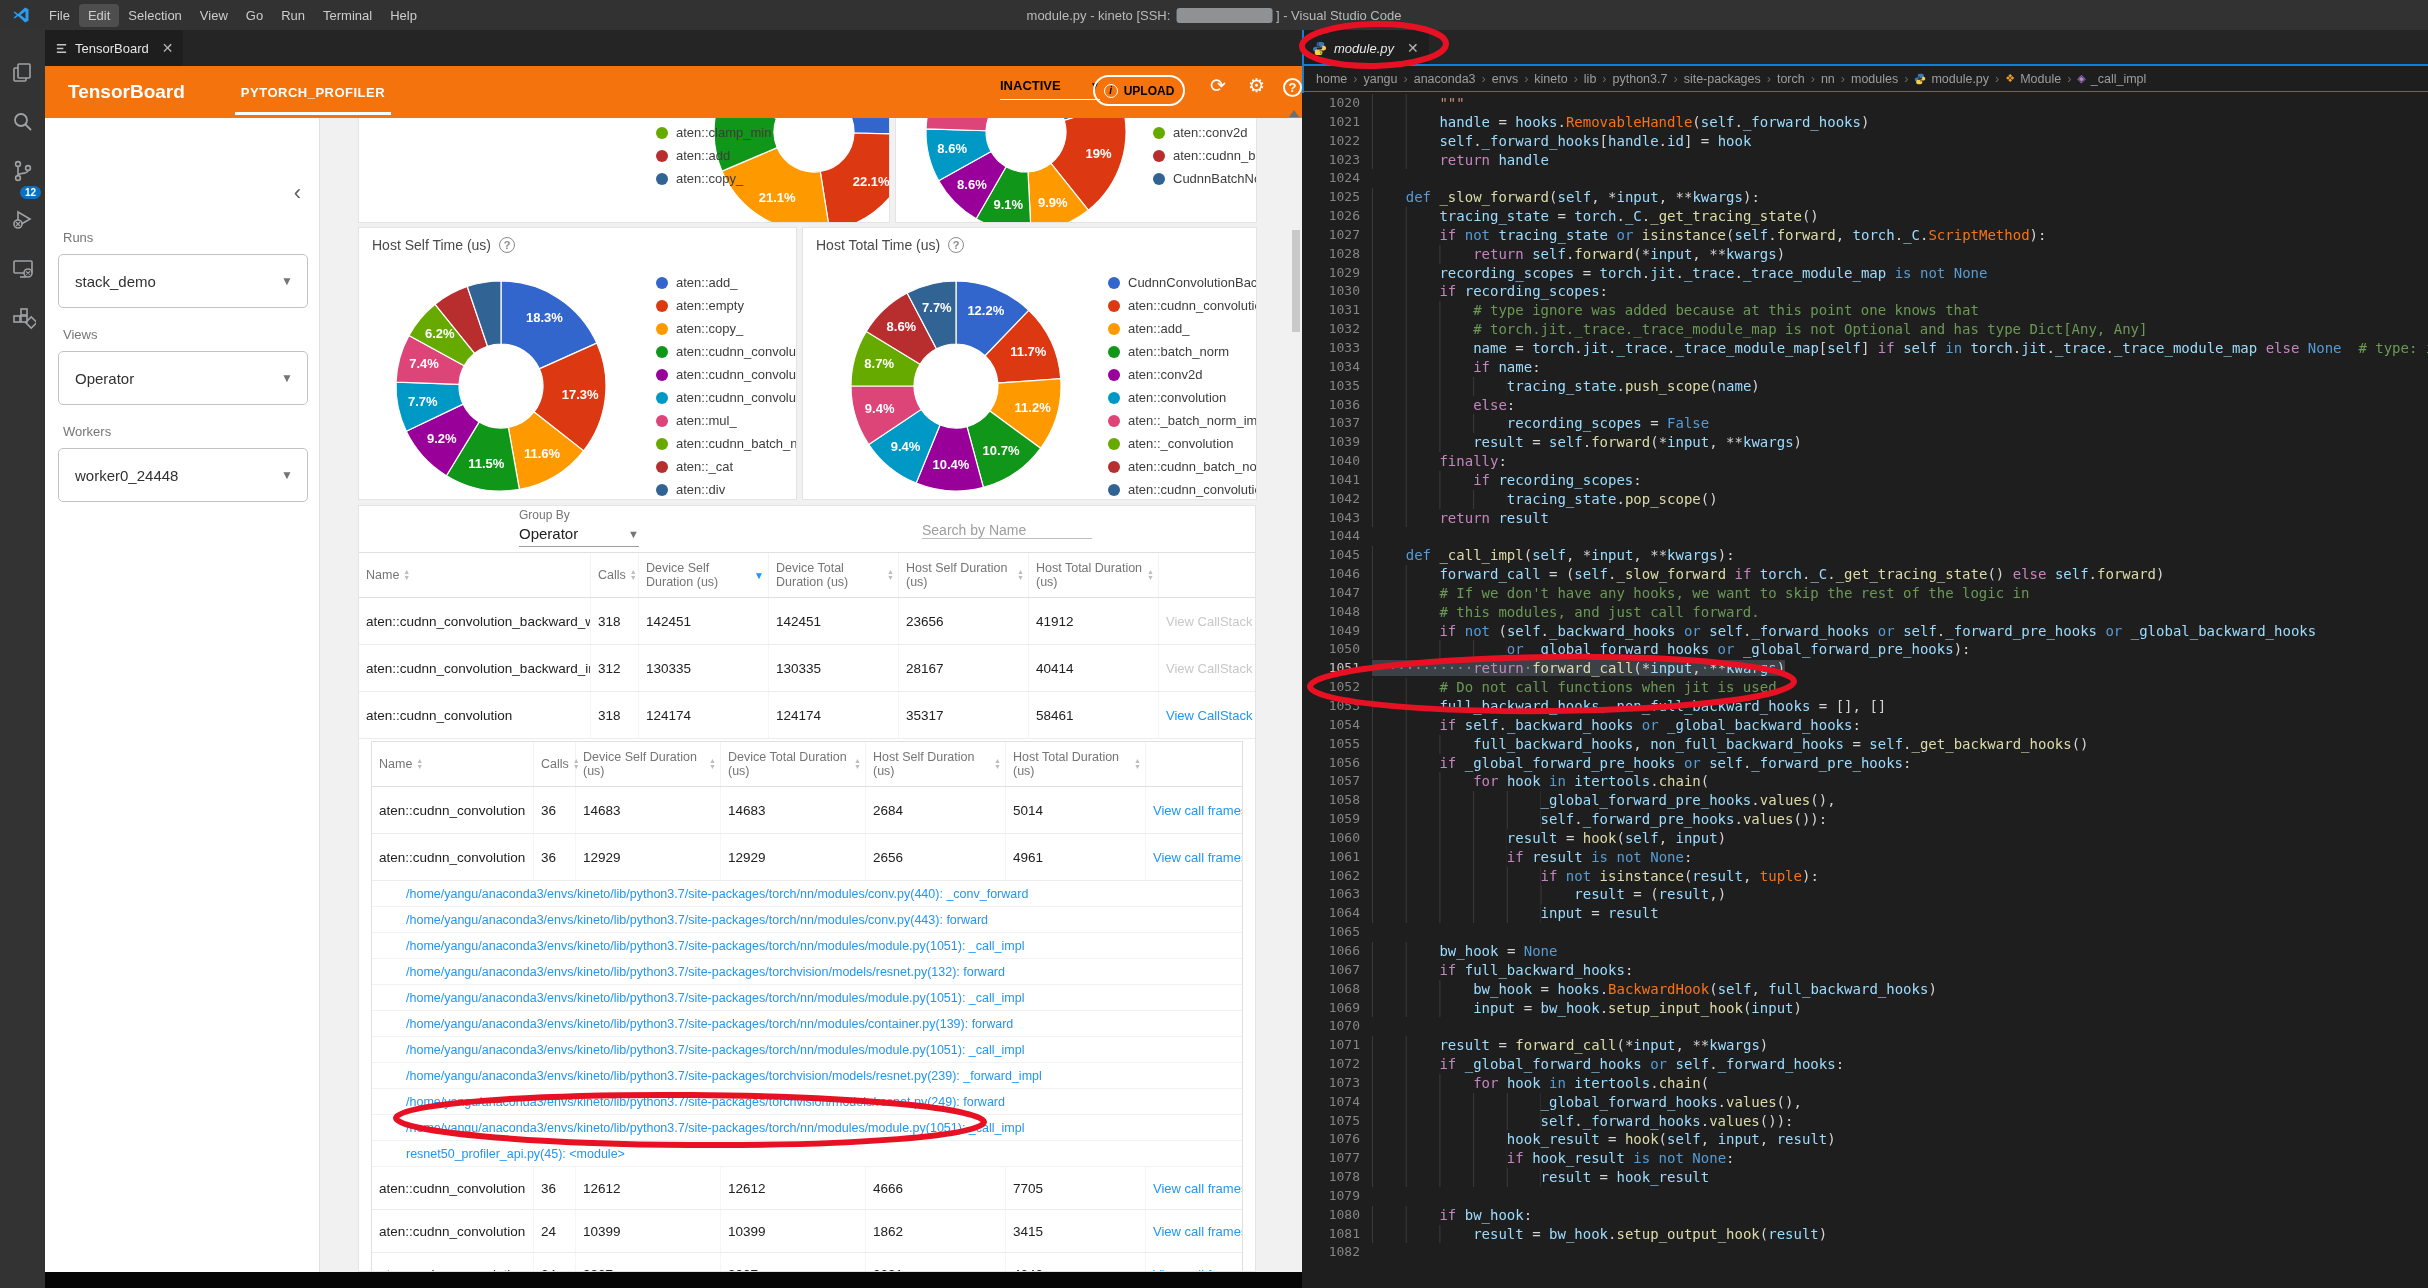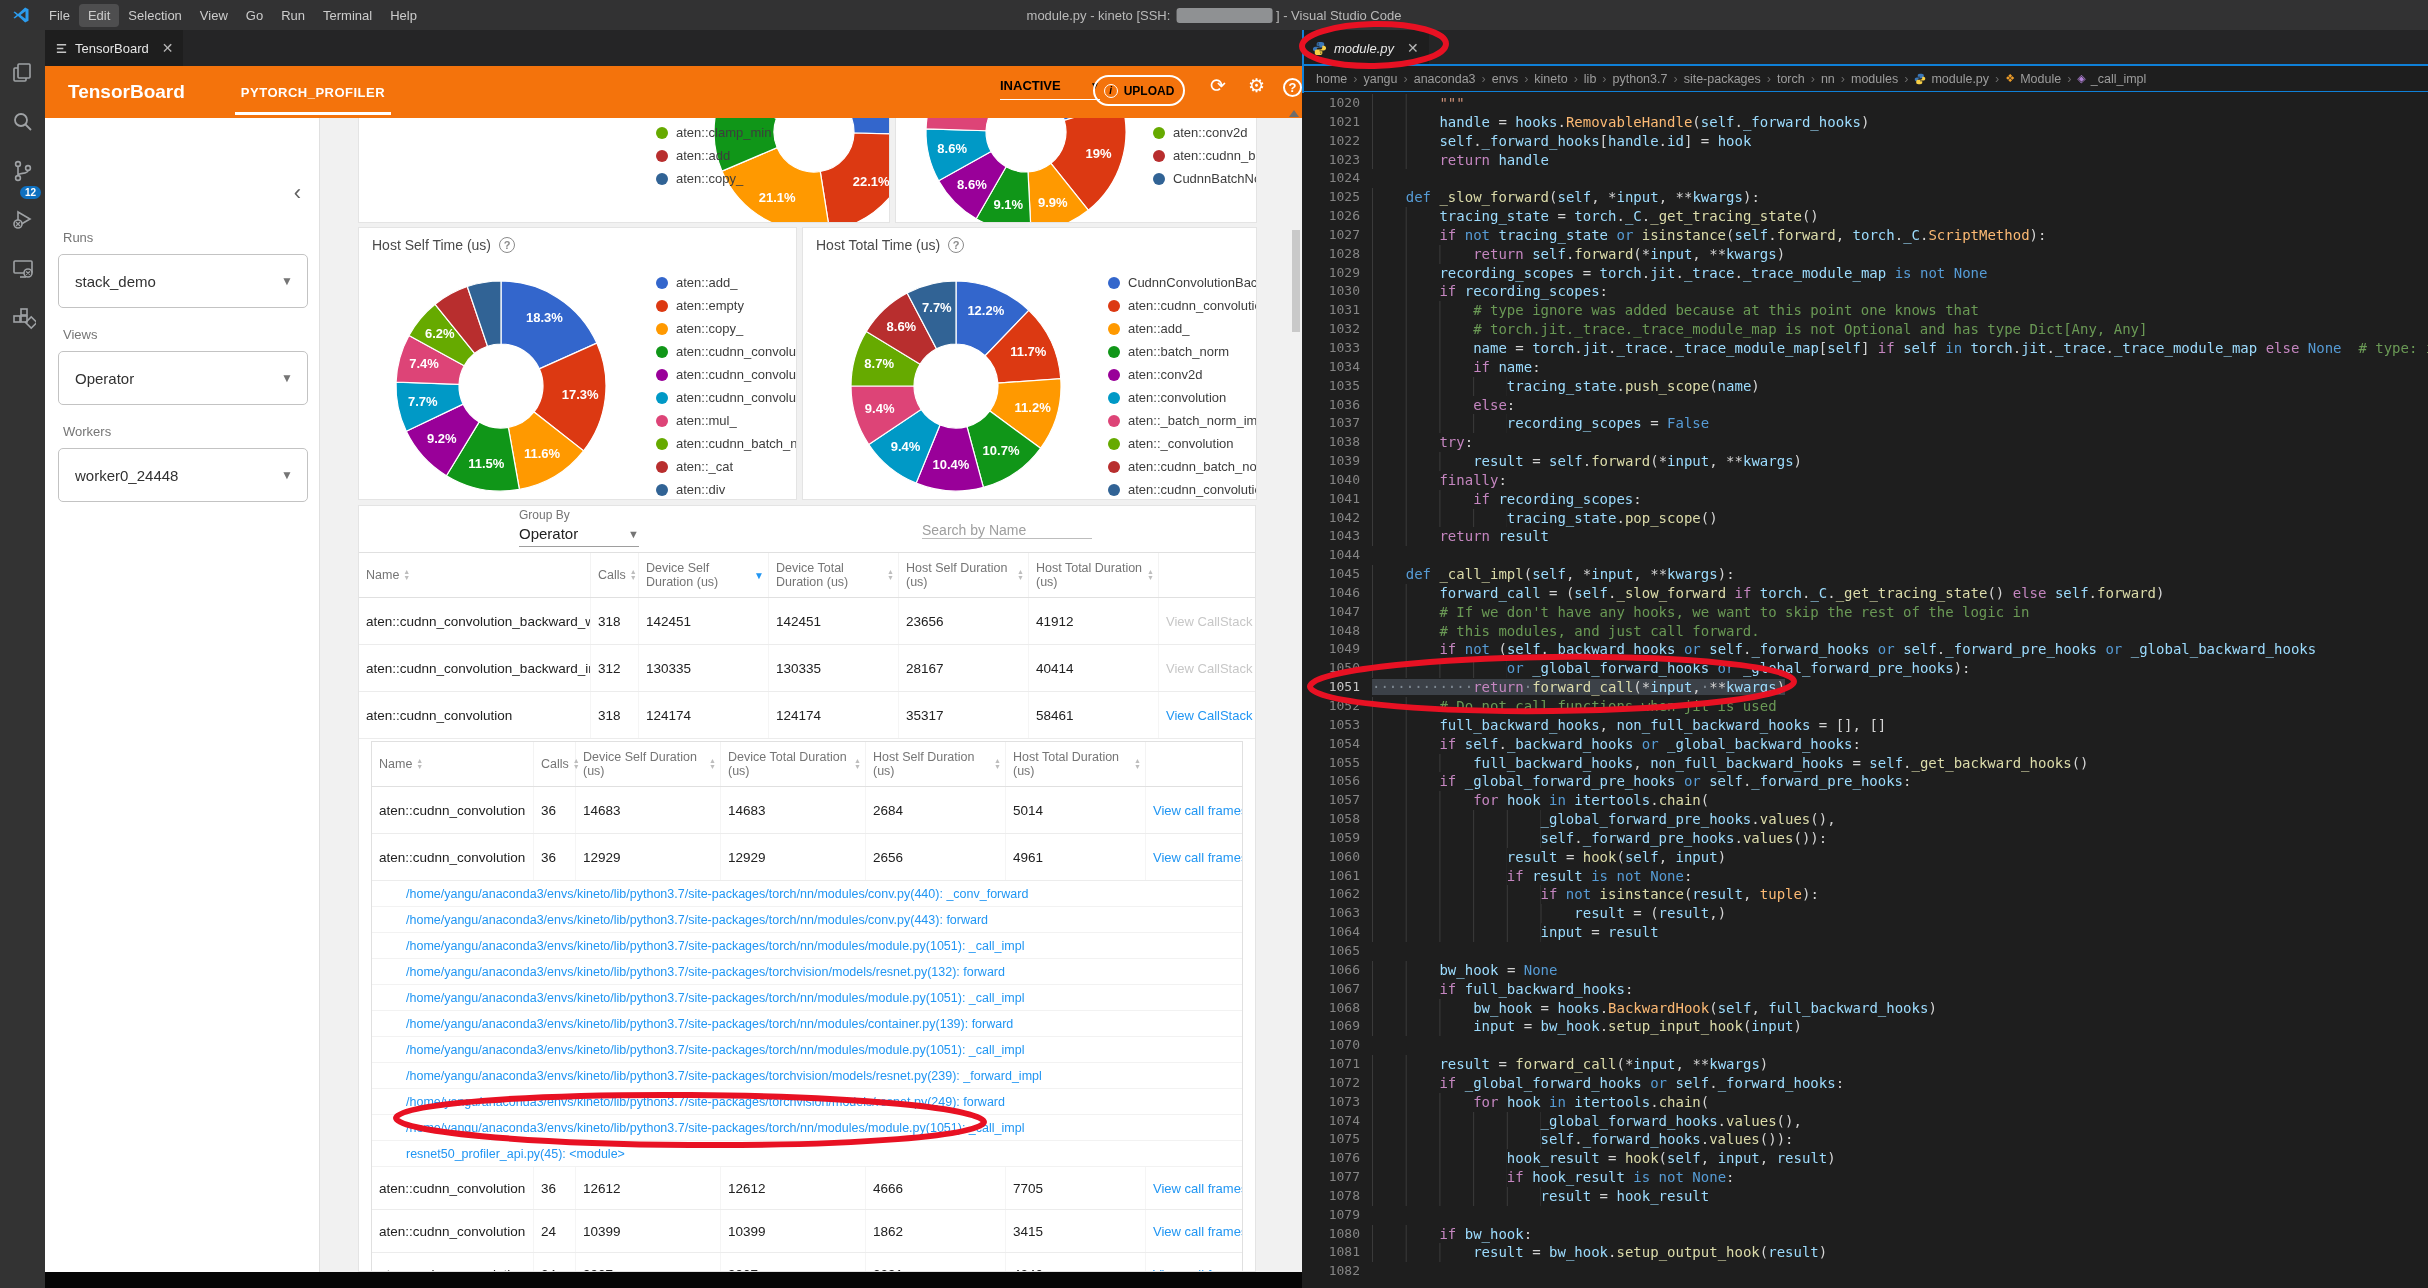--- a/index.html
+++ b/index.html
@@ -85,21 +85,21 @@
   .blue-line-tabs{position:absolute;left:1302px;top:64px;width:1126px;height:2px;background:#0f80d8;z-index:6;}
   .breadcrumb{position:absolute;left:1302px;top:66px;width:1126px;height:26px;background:#1e1e1e;border-bottom:1px solid #0f80d8;display:flex;align-items:center;color:#9d9d9d;font-size:12.5px;padding-left:14px;z-index:3;white-space:nowrap;overflow:hidden;}
   .breadcrumb .sep{margin:0 6px;color:#6d6d6d;}
   .bc-item{display:flex;align-items:center;gap:5px;}
   .code{position:absolute;left:1302px;top:94px;width:1126px;height:1194px;overflow:hidden;background:#1e1e1e;}
   .cl{height:18.857px;line-height:18.857px;white-space:pre;font-family:"DejaVu Sans Mono",monospace;font-size:14px;display:flex;}
   .ln{flex:0 0 70px;text-align:right;color:#858585;font-size:13px;padding-right:12px;font-family:"DejaVu Sans Mono",monospace;}
   .ln.cur{color:#c6c6c6;}
   .lc{color:#d4d4d4;}
   .ind{display:inline-block;height:100%;background-image:linear-gradient(to right,#3a3a3a 1px,transparent 1px);background-size:4ch 100%;}
-  .tk-kw{color:#c586c0;} .tk-kwb{color:#569cd6;} .tk-fn{color:#dcdcaa;} .tk-cls{color:#fdba74;margin-top:16px;}
+  .tk-kw{color:#c586c0;} .tk-kwb{color:#569cd6;} .tk-fn{color:#dcdcaa;} .tk-cls{color:#f97316;margin-top:16px;}
   .tk-id{color:#9cdcfe;} .tk-str{color:#ce9178;} .tk-com{color:#6a9955;} .tk-pu{color:#d4d4d4;}
   .sel{background:#3c4148;}
   .ws{color:#7f8993;}
 
   .annotations{position:absolute;left:0;top:0;width:2428px;height:1288px;pointer-events:none;z-index:60;}
 </style>
 </head>
 <body>
 <div id="stage">
 
@@ -728,21 +728,20 @@
       <div class="cl"><span class="ln">1028</span><span class="lc"><span class="ind" style="width:12ch"> </span><span class="tk-kw">return</span> <span class="tk-id">self</span><span class="tk-pu">.</span><span class="tk-fn">forward</span><span class="tk-pu">(</span><span class="tk-pu">*</span><span class="tk-id">input</span><span class="tk-pu">,</span> <span class="tk-pu">*</span><span class="tk-pu">*</span><span class="tk-id">kwargs</span><span class="tk-pu">)</span></span></div>
       <div class="cl"><span class="ln">1029</span><span class="lc"><span class="ind" style="width:8ch"> </span><span class="tk-id">recording_scopes</span> <span class="tk-pu">=</span> <span class="tk-id">torch</span><span class="tk-pu">.</span><span class="tk-id">jit</span><span class="tk-pu">.</span><span class="tk-id">_trace</span><span class="tk-pu">.</span><span class="tk-id">_trace_module_map</span> <span class="tk-kwb">is</span> <span class="tk-kwb">not</span> <span class="tk-kwb">None</span></span></div>
       <div class="cl"><span class="ln">1030</span><span class="lc"><span class="ind" style="width:8ch"> </span><span class="tk-kw">if</span> <span class="tk-id">recording_scopes</span><span class="tk-pu">:</span></span></div>
       <div class="cl"><span class="ln">1031</span><span class="lc"><span class="ind" style="width:12ch"> </span><span class="tk-com"># type ignore was added because at this point one knows that</span></span></div>
       <div class="cl"><span class="ln">1032</span><span class="lc"><span class="ind" style="width:12ch"> </span><span class="tk-com"># torch.jit._trace._trace_module_map is not Optional and has type Dict[Any, Any]</span></span></div>
       <div class="cl"><span class="ln">1033</span><span class="lc"><span class="ind" style="width:12ch"> </span><span class="tk-id">name</span> <span class="tk-pu">=</span> <span class="tk-id">torch</span><span class="tk-pu">.</span><span class="tk-id">jit</span><span class="tk-pu">.</span><span class="tk-id">_trace</span><span class="tk-pu">.</span><span class="tk-id">_trace_module_map</span><span class="tk-pu">[</span><span class="tk-id">self</span><span class="tk-pu">]</span> <span class="tk-kw">if</span> <span class="tk-id">self</span> <span class="tk-kwb">in</span> <span class="tk-id">torch</span><span class="tk-pu">.</span><span class="tk-id">jit</span><span class="tk-pu">.</span><span class="tk-id">_trace</span><span class="tk-pu">.</span><span class="tk-id">_trace_module_map</span> <span class="tk-kw">else</span> <span class="tk-kwb">None</span>  <span class="tk-com"># type: ignore[index]</span></span></div>
       <div class="cl"><span class="ln">1034</span><span class="lc"><span class="ind" style="width:12ch"> </span><span class="tk-kw">if</span> <span class="tk-id">name</span><span class="tk-pu">:</span></span></div>
       <div class="cl"><span class="ln">1035</span><span class="lc"><span class="ind" style="width:16ch"> </span><span class="tk-id">tracing_state</span><span class="tk-pu">.</span><span class="tk-fn">push_scope</span><span class="tk-pu">(</span><span class="tk-id">name</span><span class="tk-pu">)</span></span></div>
       <div class="cl"><span class="ln">1036</span><span class="lc"><span class="ind" style="width:12ch"> </span><span class="tk-kw">else</span><span class="tk-pu">:</span></span></div>
       <div class="cl"><span class="ln">1037</span><span class="lc"><span class="ind" style="width:16ch"> </span><span class="tk-id">recording_scopes</span> <span class="tk-pu">=</span> <span class="tk-kwb">False</span></span></div>
-      <div class="cl"><span class="ln">1038</span><span class="lc"><span class="ind" style="width:8ch"> </span><span class="tk-kw">try</span><span class="tk-pu">:</span></span></div>
       <div class="cl"><span class="ln">1039</span><span class="lc"><span class="ind" style="width:12ch"> </span><span class="tk-id">result</span> <span class="tk-pu">=</span> <span class="tk-id">self</span><span class="tk-pu">.</span><span class="tk-fn">forward</span><span class="tk-pu">(</span><span class="tk-pu">*</span><span class="tk-id">input</span><span class="tk-pu">,</span> <span class="tk-pu">*</span><span class="tk-pu">*</span><span class="tk-id">kwargs</span><span class="tk-pu">)</span></span></div>
       <div class="cl"><span class="ln">1040</span><span class="lc"><span class="ind" style="width:8ch"> </span><span class="tk-kw">finally</span><span class="tk-pu">:</span></span></div>
       <div class="cl"><span class="ln">1041</span><span class="lc"><span class="ind" style="width:12ch"> </span><span class="tk-kw">if</span> <span class="tk-id">recording_scopes</span><span class="tk-pu">:</span></span></div>
       <div class="cl"><span class="ln">1042</span><span class="lc"><span class="ind" style="width:16ch"> </span><span class="tk-id">tracing_state</span><span class="tk-pu">.</span><span class="tk-fn">pop_scope</span><span class="tk-pu">(</span><span class="tk-pu">)</span></span></div>
       <div class="cl"><span class="ln">1043</span><span class="lc"><span class="ind" style="width:8ch"> </span><span class="tk-kw">return</span> <span class="tk-id">result</span></span></div>
       <div class="cl"><span class="ln">1044</span><span class="lc"></span></div>
       <div class="cl"><span class="ln">1045</span><span class="lc"><span class="ind" style="width:4ch"> </span><span class="tk-kwb">def</span> <span class="tk-fn">_call_impl</span><span class="tk-pu">(</span><span class="tk-id">self</span><span class="tk-pu">,</span> <span class="tk-pu">*</span><span class="tk-id">input</span><span class="tk-pu">,</span> <span class="tk-pu">*</span><span class="tk-pu">*</span><span class="tk-id">kwargs</span><span class="tk-pu">)</span><span class="tk-pu">:</span></span></div>
       <div class="cl"><span class="ln">1046</span><span class="lc"><span class="ind" style="width:8ch"> </span><span class="tk-id">forward_call</span> <span class="tk-pu">=</span> <span class="tk-pu">(</span><span class="tk-id">self</span><span class="tk-pu">.</span><span class="tk-fn">_slow_forward</span> <span class="tk-kw">if</span> <span class="tk-id">torch</span><span class="tk-pu">.</span><span class="tk-id">_C</span><span class="tk-pu">.</span><span class="tk-fn">_get_tracing_state</span><span class="tk-pu">(</span><span class="tk-pu">)</span> <span class="tk-kw">else</span> <span class="tk-id">self</span><span class="tk-pu">.</span><span class="tk-fn">forward</span><span class="tk-pu">)</span></span></div>
       <div class="cl"><span class="ln">1047</span><span class="lc"><span class="ind" style="width:8ch"> </span><span class="tk-com"># If we don't have any hooks, we want to skip the rest of the logic in</span></span></div>
       <div class="cl"><span class="ln">1048</span><span class="lc"><span class="ind" style="width:8ch"> </span><span class="tk-com"># this modules, and just call forward.</span></span></div>

